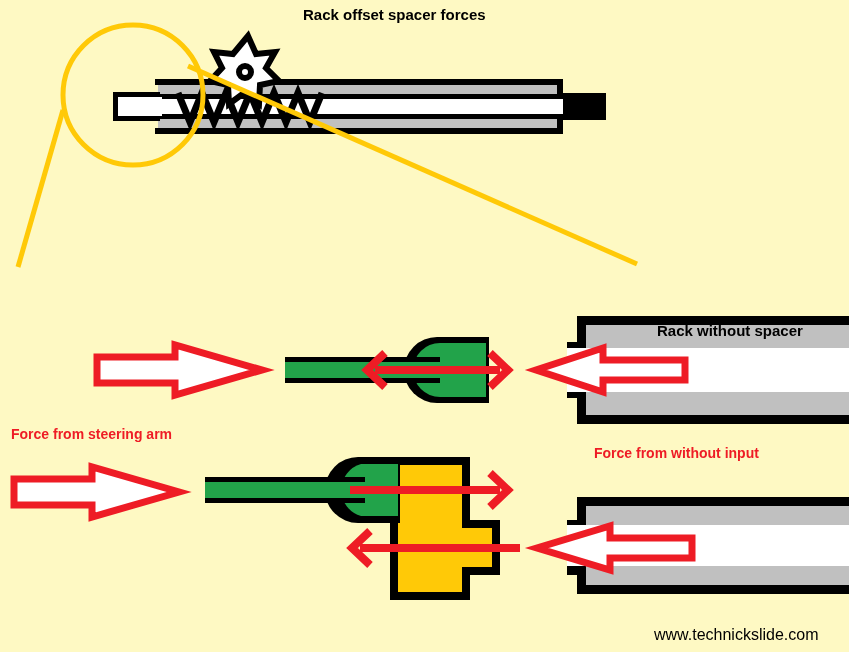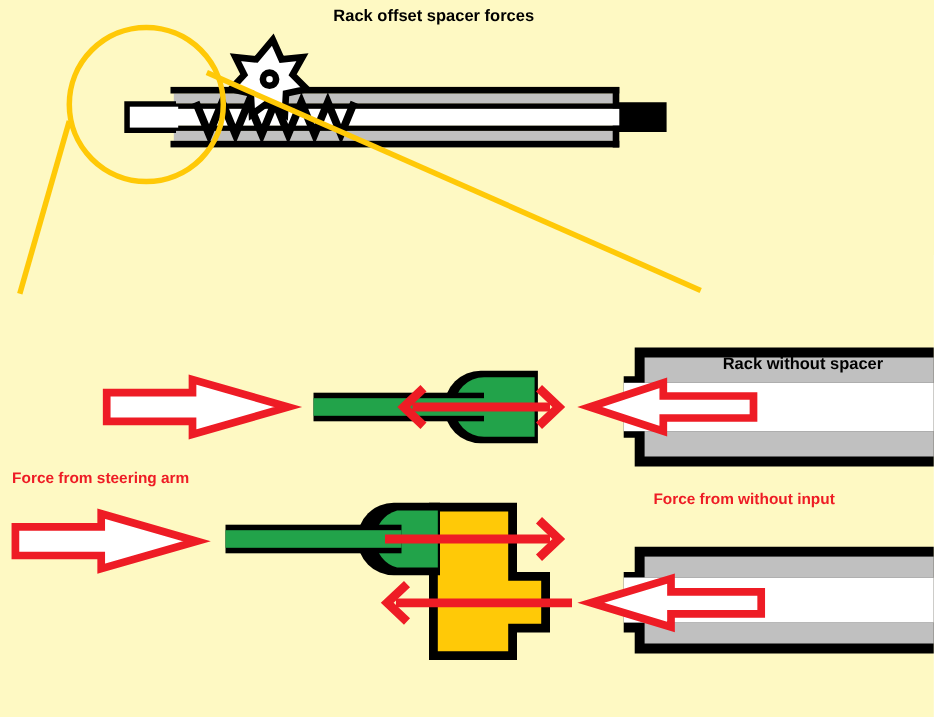--- a/index.html
+++ b/index.html
@@ -152,14 +152,15 @@
 
   <div class="lbl lbl-title" style="left:303px; top:6px;">Rack offset spacer forces</div>
 
   <div class="lbl lbl-black" style="left:657px; top:298px;">Rack without spacer</div>
 
 
   <div class="lbl lbl-red" style="left:11px; top:426px;">Force from steering arm</div>
 
   <div class="lbl lbl-red" style="left:594px; top:445px;">Force from without input</div>
 
+  <div class="lbl lbl-watermark" style="left:654px; top:626px;">www.technickslide.com</div>
 
 </div>
 
 </body></html>

